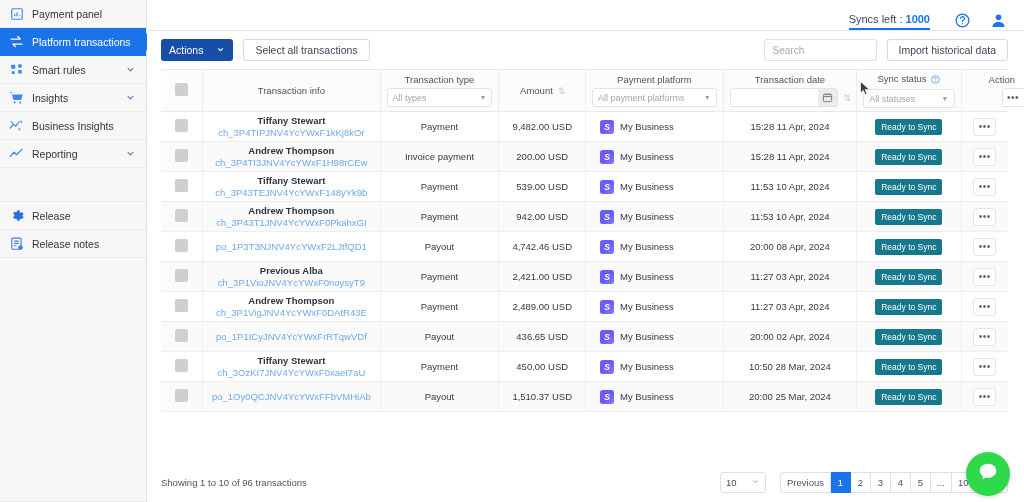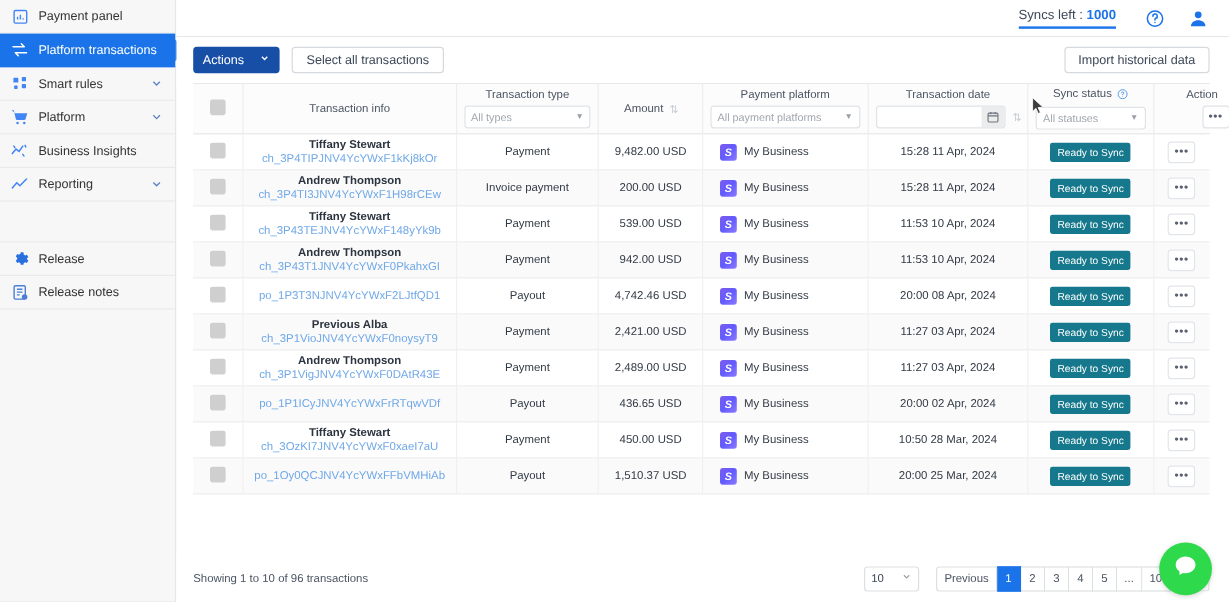--- a/index.html
+++ b/index.html
@@ -49,21 +49,21 @@
   }
   .nav-icon { width: 15px; height: 15px; flex: 0 0 15px; display: flex; align-items: center; justify-content: center; }
   .nav-icon svg { display: block; }
   .nav-gap { flex: 1 1 auto; border-bottom: 1px solid #eaeaea; }
   .nav-spacer { height: 34px; border-bottom: 1px solid #eaeaea; }
 
   
   .main { flex: 1; display: flex; flex-direction: column; background: #fff; min-width: 0; }
 
   .topbar {
-    height: 31px; display: flex; align-items: center; justify-content: flex-end;
+    height: 31px; display: flex; align-items: flex-end; justify-content: flex-end;
     gap: 16px; padding: 0 16px 0 0; border-bottom: 1px solid #e6e6e6;
     background: #fff; position: relative;
   }
   .syncs {
     font-size: 11px; color: #3c4858; padding-bottom: 3px;
     border-bottom: 2.5px solid #1a73e8; margin-right: 6px; white-space: nowrap;
   }
   .syncs b { color: #1a73e8; font-weight: bold; }
   .icon-btn { width: 20px; height: 20px; display: flex; align-items: center; justify-content: center; cursor: pointer; }
   .icon-btn svg { display: block; }
@@ -236,21 +236,21 @@
     </div>
 
     <div class="nav-item">
       <span class="nav-icon">
         <svg width="15" height="15" viewBox="0 0 24 24" fill="#4285f4">
           <path d="M1 3h3l2.6 11.2A2 2 0 0 0 8.5 16h9.3a2 2 0 0 0 1.9-1.4L22 7H6"></path>
           <circle cx="9" cy="20" r="1.7"></circle>
             <circle cx="18" cy="20" r="1.7"></circle>
         </svg>
       </span>
-      <span class="label">Platform</span>
+      <span class="label">Insights</span>
       <span class="chev">
         <svg width="11" height="11" viewBox="0 0 24 24" fill="none" stroke="#5f82c4" stroke-width="2.5">
             <path d="M6 9l6 6 6-6"></path>
           </svg>
       </span>
     </div>
 
     <div class="nav-item">
       <span class="nav-icon">
         <svg width="15" height="15" viewBox="0 0 24 24" fill="none" stroke="#4285f4" stroke-width="2" stroke-linecap="round">
@@ -332,20 +332,21 @@
         <span>
           <svg width="9" height="9" viewBox="0 0 24 24" fill="none" stroke="#fff" stroke-width="3">
               <path d="M6 9l6 6 6-6"></path>
             </svg>
         </span>
       </button>
       <button class="btn-outline">
         <span>Select all transactions</span>
       </button>
       <div class="spacer"></div>
+      <input class="search-box" type="text" placeholder="Search" style="">
       <button class="btn-outline">
         <span>Import historical data</span>
       </button>
 
       <span class="cursor-arrow">
         <svg width="11" height="15" viewBox="0 0 11 15">
             <path d="M0.5 0.5 L0.5 12 L3.3 9.3 L5.2 13.6 L7.0 12.8 L5.1 8.6 L9.2 8.4 Z" fill="#3c3c3c" stroke="#fff" stroke-width="0.7"></path>
           </svg>
       </span>
     </div>

